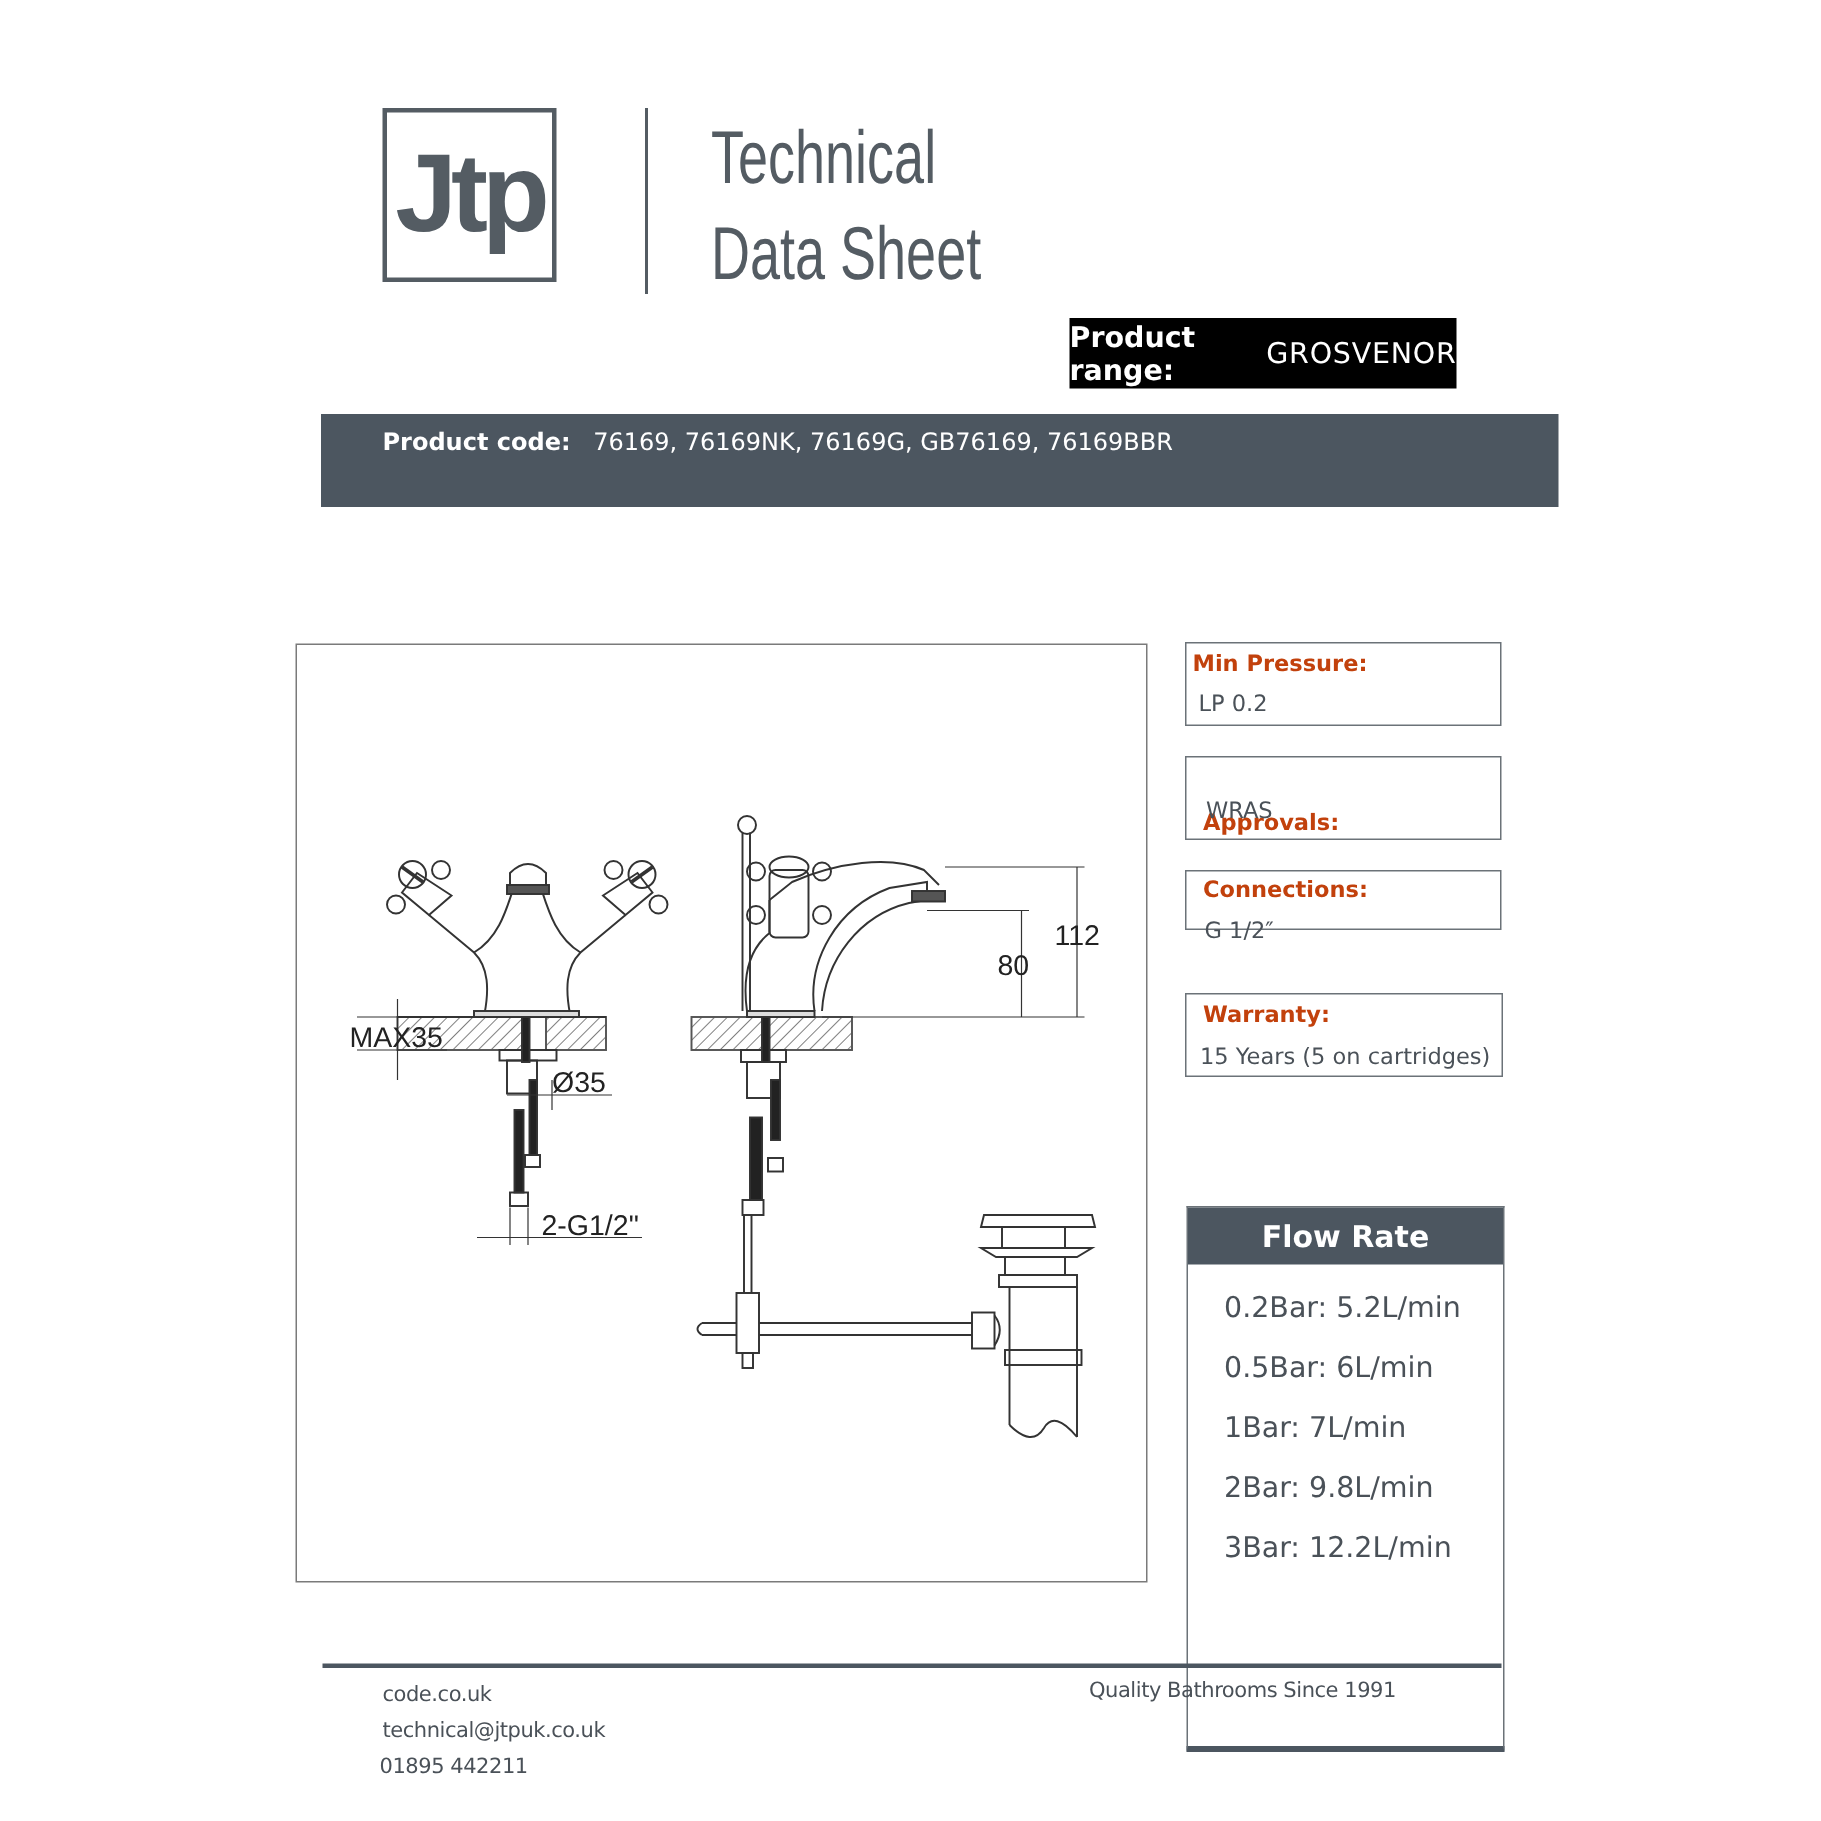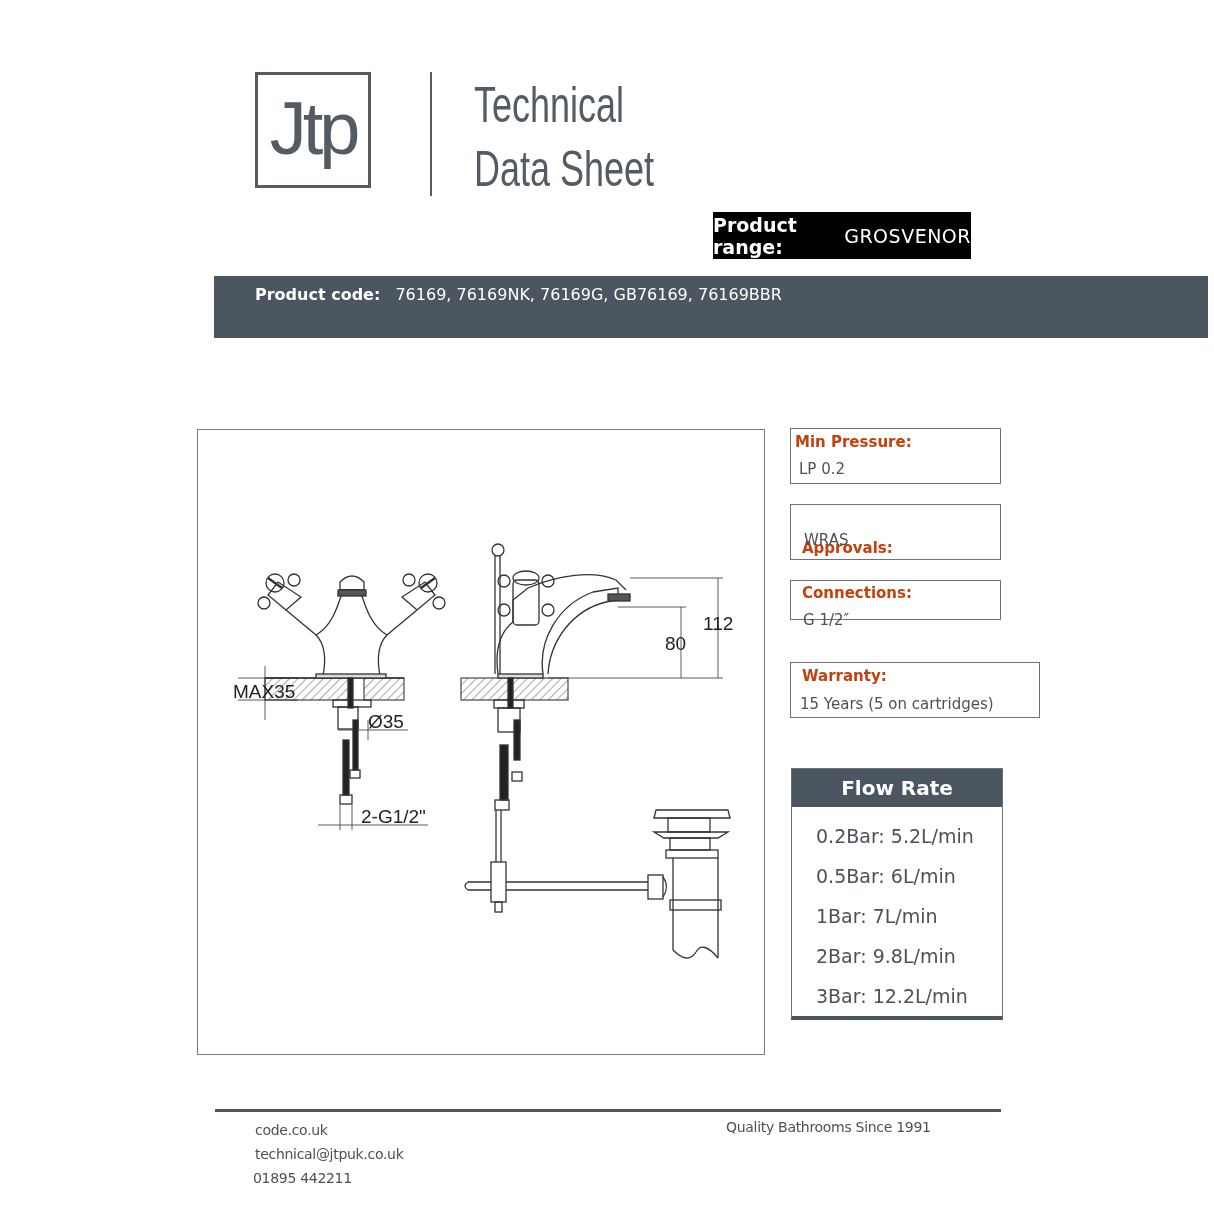--- a/index.html
+++ b/index.html
@@ -3,47 +3,47 @@
 <meta charset="utf-8">
 <style>
   html, body { margin:0; padding:0; background:#ffffff; }
   body { width:1214px; height:1214px; position:relative; overflow:hidden;
          font-family:"DejaVu Sans", sans-serif; color:#4a5158; }
   .abs { position:absolute; }
 
   
   .logo-box { left:255px; top:72px; width:116px; height:116px; border:3px solid #545c63; box-sizing:border-box; }
   .logo-text { position:absolute; left:0; right:0; top:14px; text-align:center;
-               font-family:"Liberation Sans", sans-serif; font-size:74px; color:#545c63; letter-spacing:-4px; font-weight:400; line-height:80px; }
+               font-family:"Liberation Sans", sans-serif; font-size:74px; color:#545c63; letter-spacing:-4px; font-weight:700; line-height:80px; }
   .logo-divider { left:430px; top:72px; width:2px; height:124px; background:#545c63; }
   .title { left:474px; font-family:"Liberation Sans Narrow","Liberation Sans", sans-serif; color:#545c63;
            font-size:50px; line-height:50px; transform:scaleX(0.72); transform-origin:left top; white-space:nowrap; }
 
   
   .range-bar { left:713px; top:212px; width:258px; height:47px; background:#000000; color:#fff;
                display:flex; align-items:center; justify-content:center; gap:18px; font-size:19px; }
   .range-bar .lbl { font-weight:bold; }
   .range-bar .val { letter-spacing:0.5px; }
 
   
-  .code-bar { left:214px; top:276px; width:994px; height:62px; background:#4c5660; color:#fff; font-size:16px; }
+  .code-bar { left:214px; top:276px; width:825px; height:62px; background:#4c5660; color:#fff; font-size:16px; }
   .code-bar .row { position:absolute; left:41px; white-space:nowrap; }
   .code-bar .lbl { font-weight:bold; margin-right:10px; }
 
   
   .drawing { left:197px; top:429px; width:568px; height:626px; border:1.5px solid #7a7a7a; box-sizing:border-box; }
   .drawing svg { position:absolute; left:0; top:0; }
 
   
   .spec { left:790px; width:211px; border:1.5px solid #6b7278; box-sizing:border-box; }
   .spec .lbl { position:absolute; left:4px; top:4px; font-size:15px; font-weight:bold; color:#c2410c; white-space:nowrap; }
   .spec .val { position:absolute; left:8px; font-size:15px; color:#4a5158; white-space:nowrap; }
 
   
-  .flow { left:791px; top:768px; width:212px; height:252px; border:1.5px solid #6b7278; border-bottom:4px solid #4c5660; box-sizing:border-box; }
+  .flow { left:791px; top:804px; width:212px; height:364px; border:1.5px solid #6b7278; border-bottom:4px solid #4c5660; box-sizing:border-box; }
   .flow .head { height:38px; background:#4c5660; color:#fff; font-size:20px; font-weight:bold; display:flex; align-items:center; justify-content:center; }
   .flow .item { position:absolute; left:24px; font-size:19px; color:#4a5158; white-space:nowrap; }
 
   
   .footer-rule { left:215px; top:1109px; width:786px; height:3px; background:#4c5660; }
   .foot { font-size:14px; color:#4a5158; white-space:nowrap; letter-spacing:-0.3px; }
 </style>
 </head>
 <body>
 
@@ -189,21 +189,21 @@
   <div class="val" style="top:31px;">LP 0.2</div>
 </div>
 <div class="abs spec" style="top:504px;height:56px;">
   <div class="lbl" style="left:11px;margin-top:30px;">Approvals:</div>
   <div class="val" style="top:26px;left:13px;">WRAS</div>
 </div>
 <div class="abs spec" style="top:580px;height:40px;">
   <div class="lbl" style="left:11px;top:3px;">Connections:</div>
   <div class="val" style="top:30px;left:12px;">G 1/2″</div>
 </div>
-<div class="abs spec" style="top:662px;height:56px;width:250px;">
+<div class="abs spec" style="top:662px;height:56px;width:212px;">
   <div class="lbl" style="left:11px;top:4px;">Warranty:</div>
   <div class="val" style="top:32px;left:9px;">15 Years (5 on cartridges)</div>
 </div>
 
 <div class="abs flow">
   <div class="head">Flow Rate</div>
   <div class="item" style="top:56px;">0.2Bar: 5.2L/min</div>
   <div class="item" style="top:96px;">0.5Bar: 6L/min</div>
   <div class="item" style="top:136px;">1Bar: 7L/min</div>
   <div class="item" style="top:176px;">2Bar: 9.8L/min</div>

